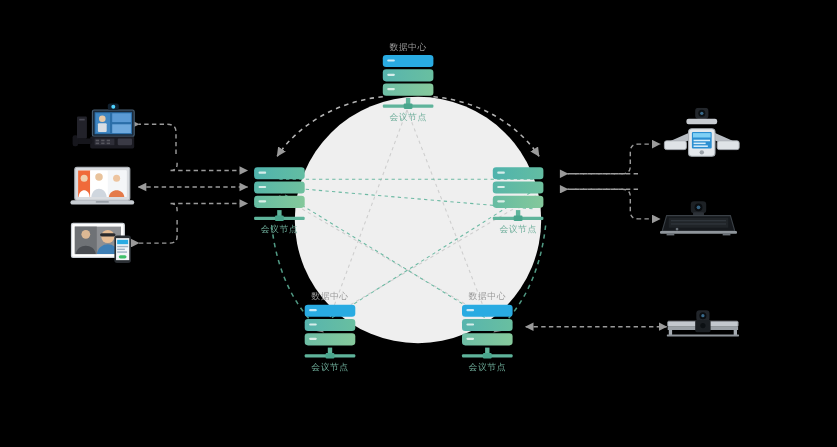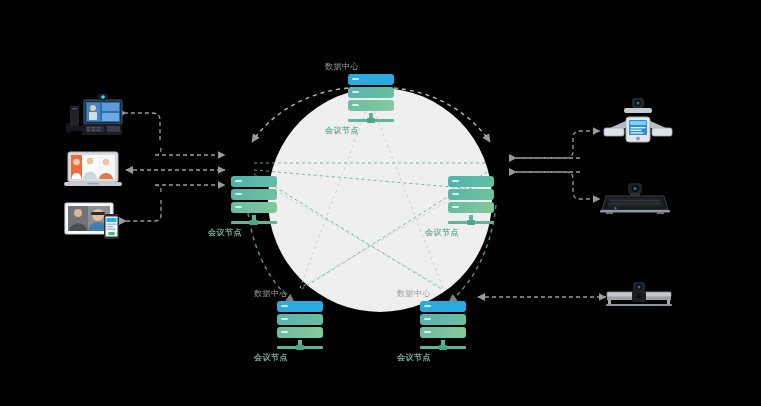--- a/index.html
+++ b/index.html
@@ -3,33 +3,33 @@
 <meta charset="utf-8">
 <style>
   html,body{margin:0;padding:0;background:#000;}
   body{width:761px;height:406px;overflow:hidden;
        font-family:"DejaVu Sans","Liberation Sans",sans-serif;}
   #stage{position:relative;width:761px;height:406px;background:#000;}
 
   .svg-layer{position:absolute;left:0;top:0;width:761px;height:406px;}
 
   
-  .node{position:absolute;width:92px;text-align:left;margin-top:24px;}
+  .node{position:absolute;width:92px;text-align:center;}
   .node .dc-title{font-size:8px;color:#9a9a9a;line-height:10px;margin-bottom:2px;
                   letter-spacing:.5px;height:10px;}
   .node .dc-title.hidden{visibility:hidden;}
   .srv{width:46px;margin:0 auto;position:relative;}
   .tier{height:11px;border-radius:3px;margin-bottom:2px;position:relative;}
   .tier .led{position:absolute;left:4px;top:4px;width:7px;height:2px;
              background:rgba(255,255,255,.75);border-radius:1px;}
   .stand{width:46px;margin:1px auto 0;position:relative;height:10px;}
   .stand .post{position:absolute;left:50%;margin-left:-2px;top:0;width:4px;height:6px;background:#5fb49b;}
   .stand .base{position:absolute;left:0;top:6px;width:46px;height:3px;background:#5fb49b;border-radius:1px;}
   .stand .base:after{content:"";position:absolute;left:19px;top:-1px;width:8px;height:5px;background:#4aa68d;border-radius:1px;}
-  .node .nd-label{font-size:8px;color:#6fae9b;line-height:11px;margin-top:2px;letter-spacing:.5px;font-weight:bold;}
+  .node .nd-label{font-size:8px;color:#6fae9b;line-height:11px;margin-top:2px;letter-spacing:.5px;}
 
   
   .device{position:absolute;}
 
   
   #bigcircle{position:absolute;border-radius:50%;background:#efefef;}
 </style>
 </head>
 <body>
 

